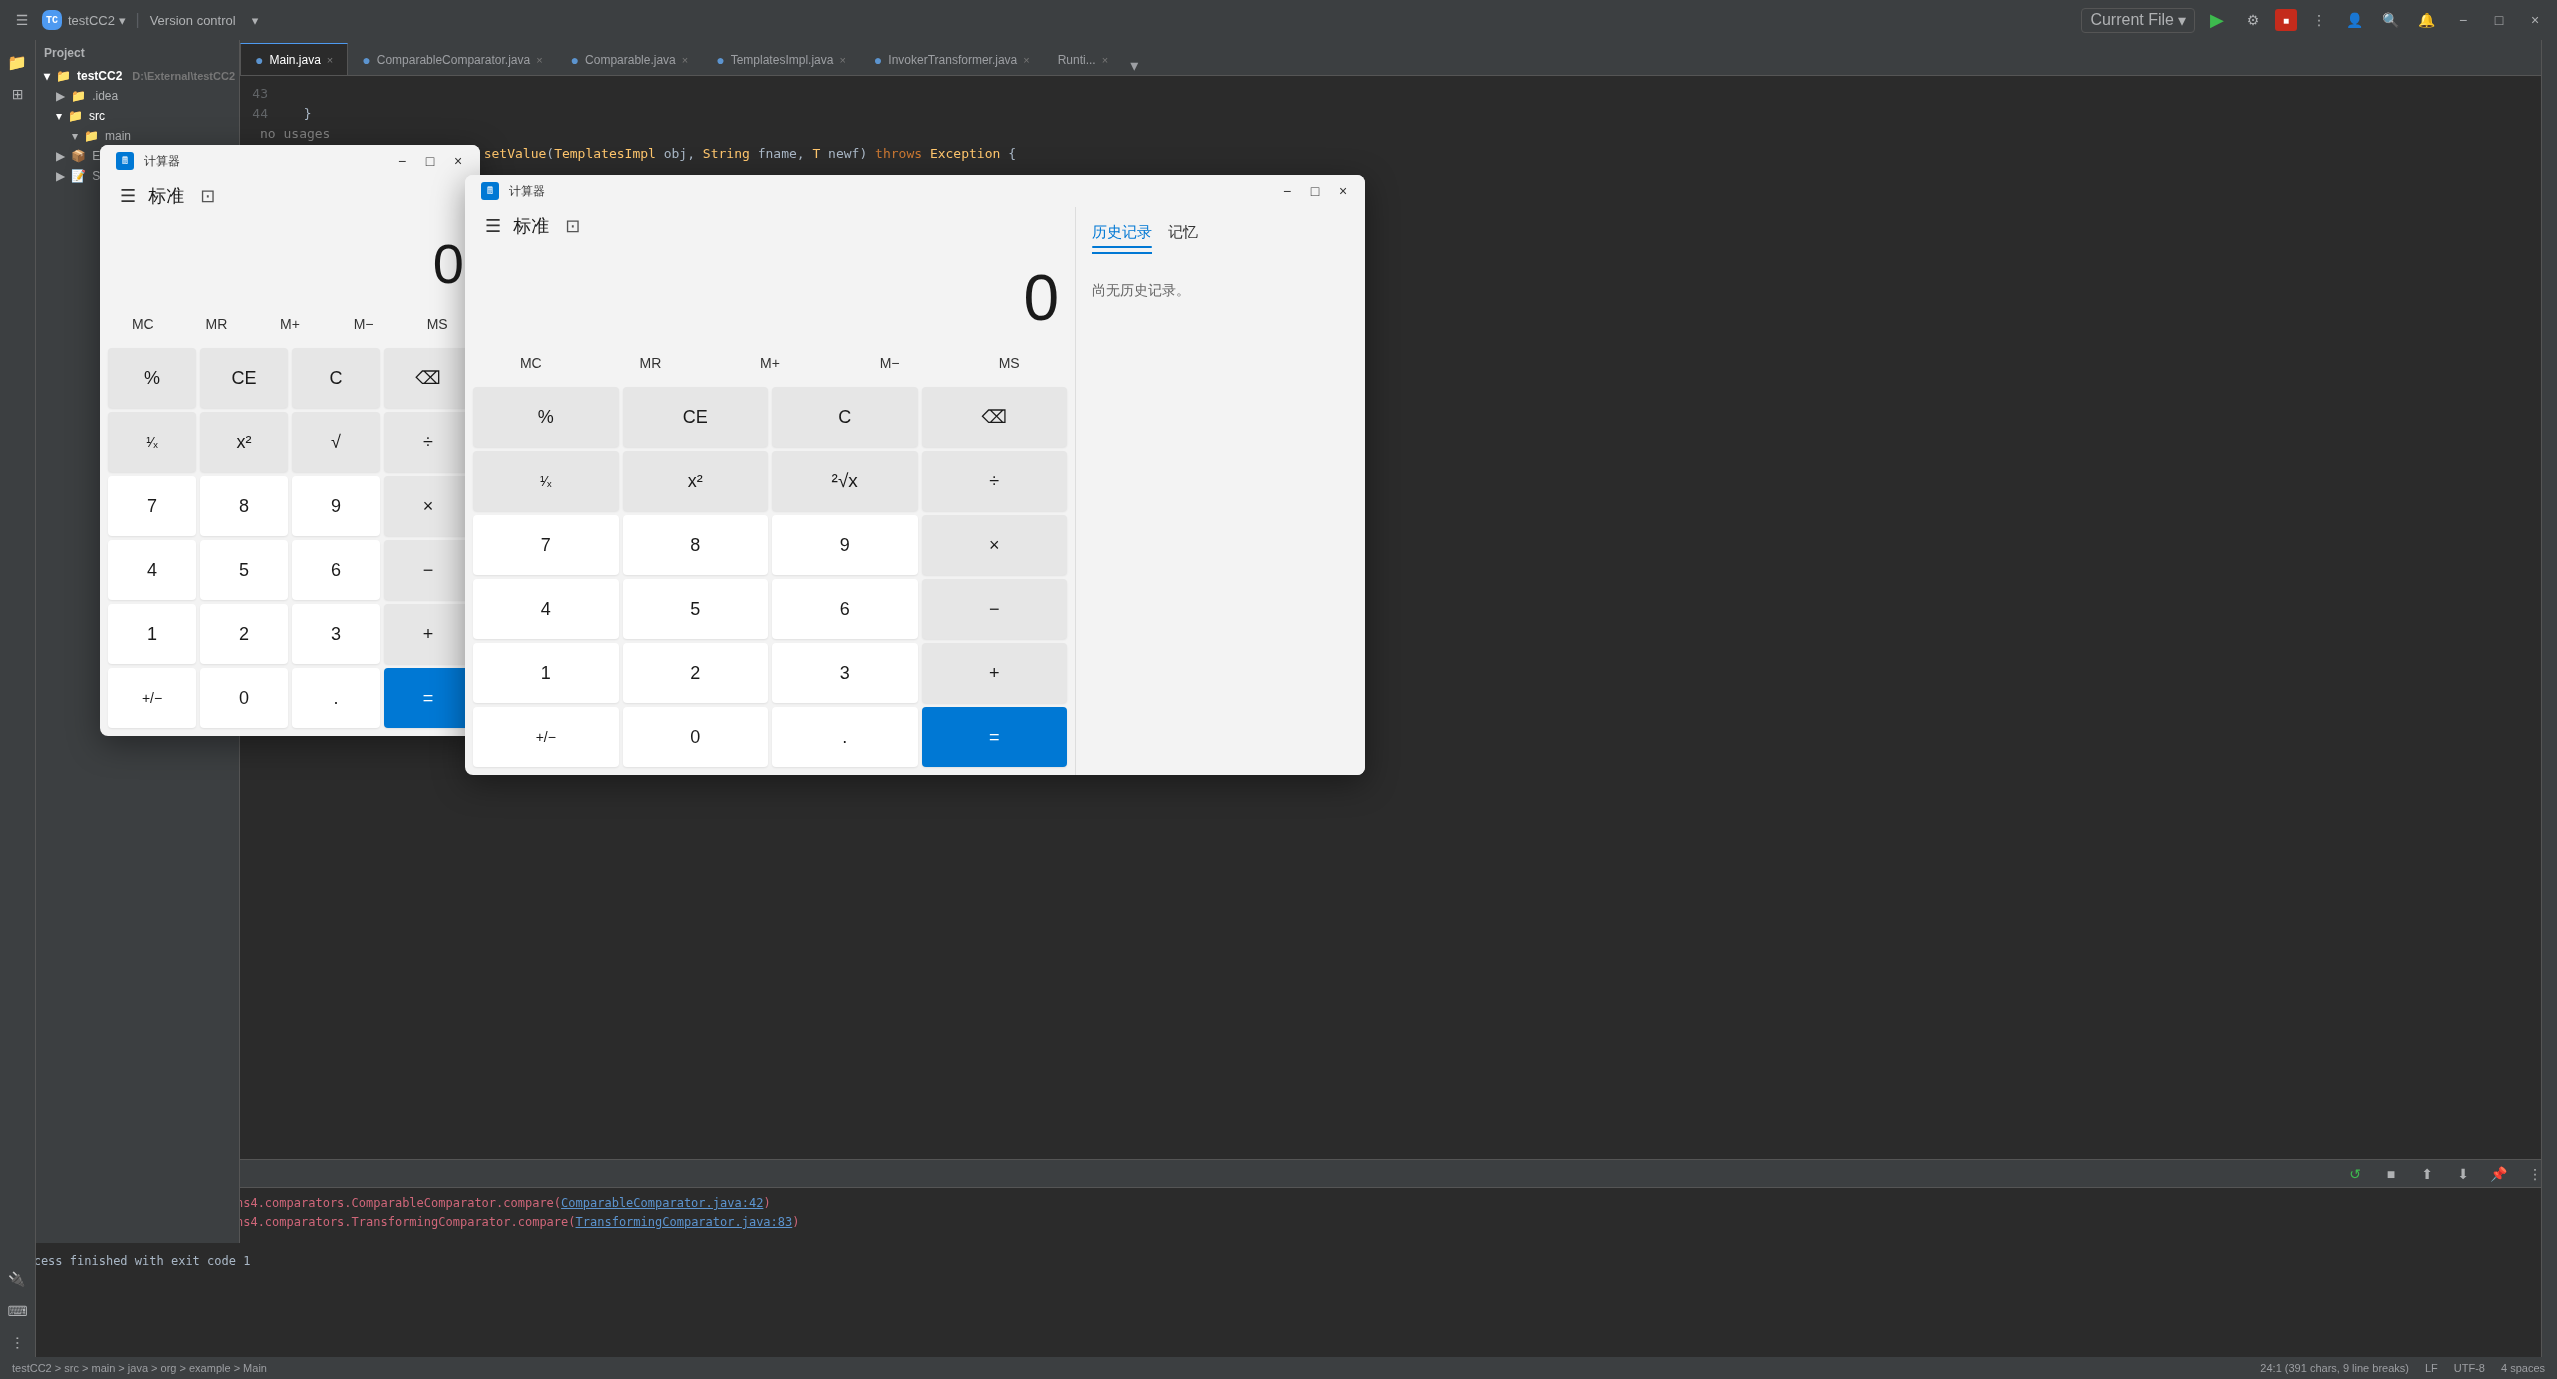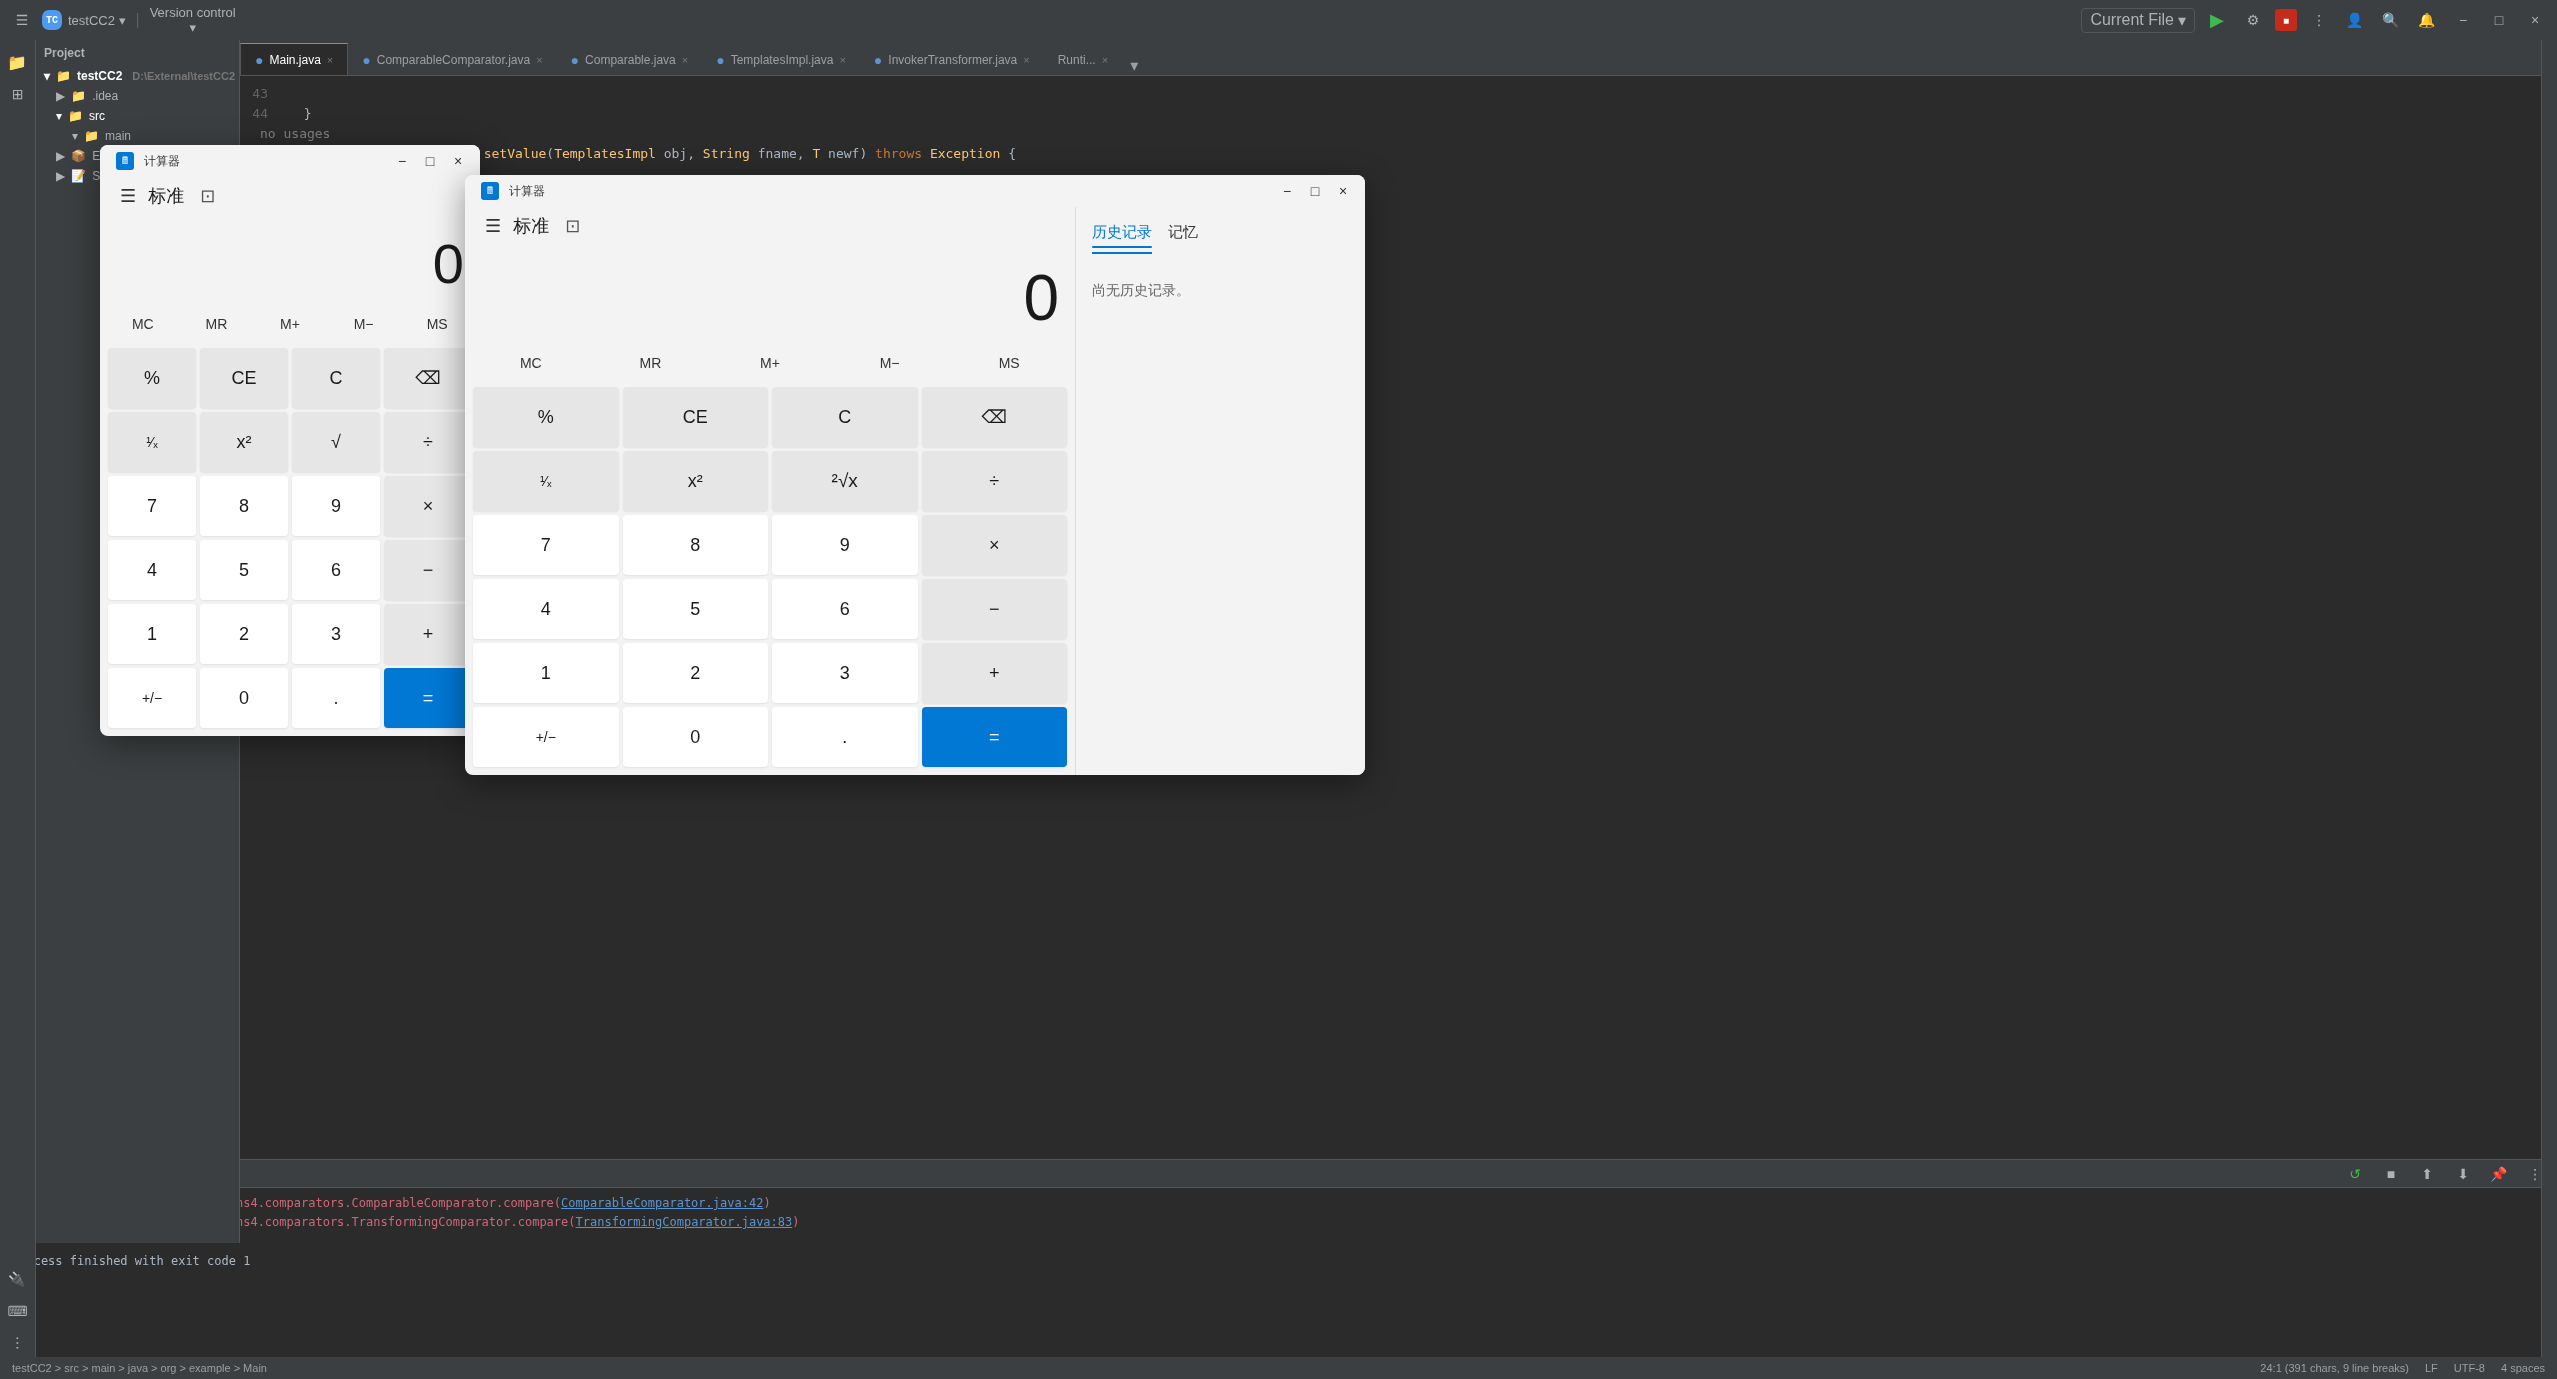--- a/index.html
+++ b/index.html
@@ -50,21 +50,21 @@
 
     .project-label {
       color: #afb1b3;
       font-size: 13px;
       display: flex; align-items: center; gap: 4px;
     }
 
     .version-control-label {
       color: #afb1b3;
       font-size: 13px;
-      display: flex; align-items: center; gap: 0; flex-direction: column;
+      display: flex; align-items: center; gap: 16px;
     }
 
     .ide-toolbar-right {
       display: flex; align-items: center; gap: 8px;
     }
 
     
     .ide-tabs {
       position: absolute;
       top: 40px; left: 240px; right: 0;

